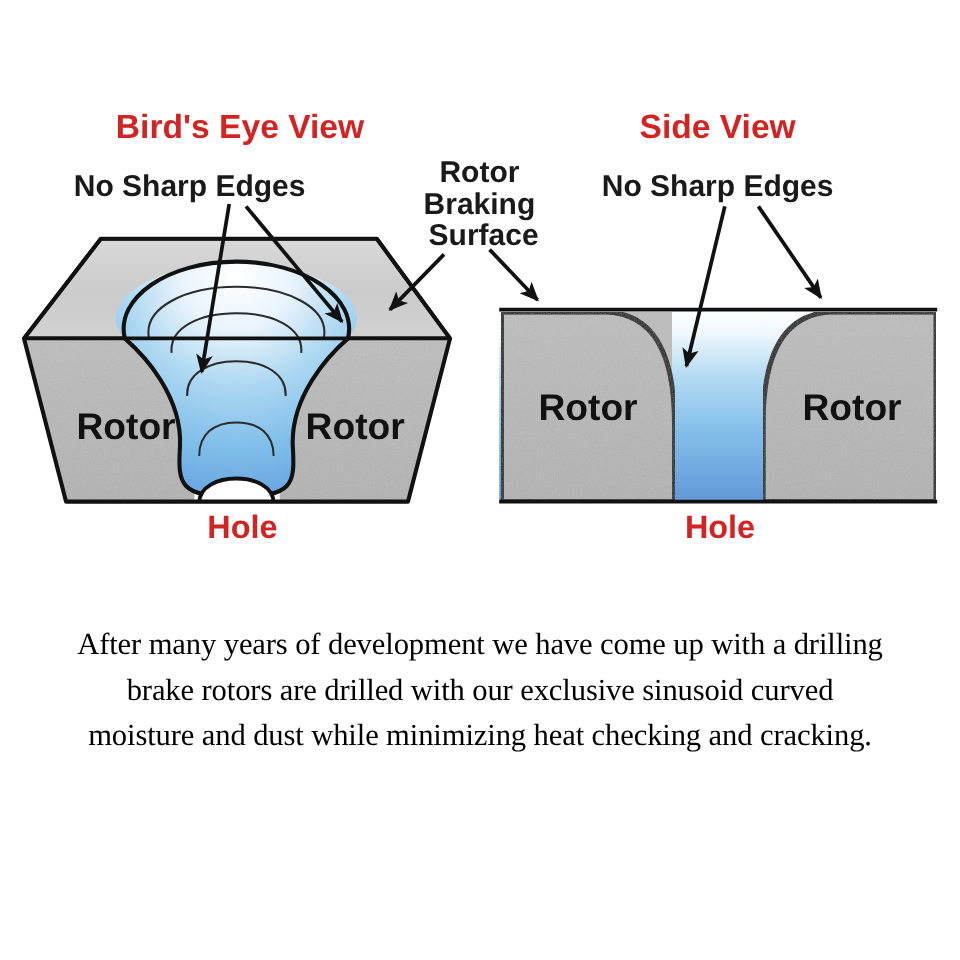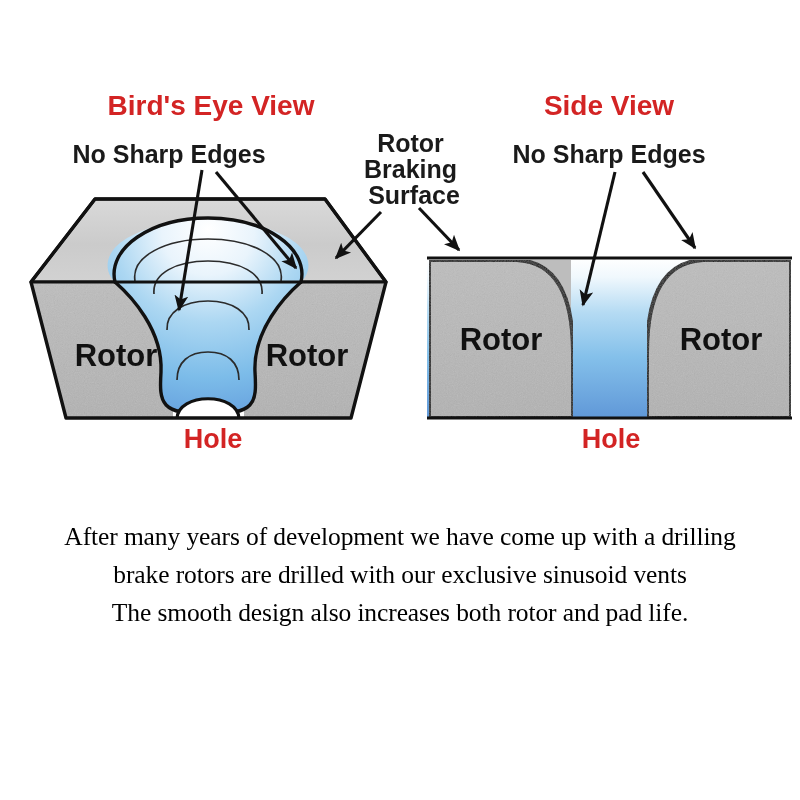--- a/index.html
+++ b/index.html
@@ -13,21 +13,20 @@
     font-family: "Liberation Sans", sans-serif;
     overflow: hidden;
     position: relative;
   }
   #figure-stage {
     position: absolute;
     left: 0;
     top: 0;
     width: 668px;
     height: 470px;
-    margin-left: 11px;
   }
   #figure-stage svg {
     display: block;
   }
   .ttl {
     font-family: "Liberation Sans", sans-serif;
     font-weight: bold;
   }
   #caption-block {
     position: absolute;
@@ -181,15 +180,15 @@
     <line x1="604" y1="172" x2="572" y2="305" stroke="#111111" stroke-width="3.1" marker-end="url(#arrowHead)"></line>
     <line x1="632" y1="172" x2="684" y2="248" stroke="#111111" stroke-width="3.1" marker-end="url(#arrowHead)"></line>
 
     <line x1="408" y1="208" x2="448" y2="250" stroke="#111111" stroke-width="3.1" marker-end="url(#arrowHead)"></line>
   </g>
 </svg>
 </div>
 
 <div id="caption-block" style="top:518px;">
   <div class="caption-line">After many years of development we have come up with a drilling</div>
-  <div class="caption-line">brake rotors are drilled with our exclusive sinusoid vents</div>
-  <div class="caption-line">The smooth design also increases both rotor and pad life.</div>
+  <div class="caption-line">brake rotors are drilled with our exclusive sinusoid curved</div>
+  <div class="caption-line">moisture and dust while minimizing heat checking and cracking.</div>
 </div>
 
 </body></html>

